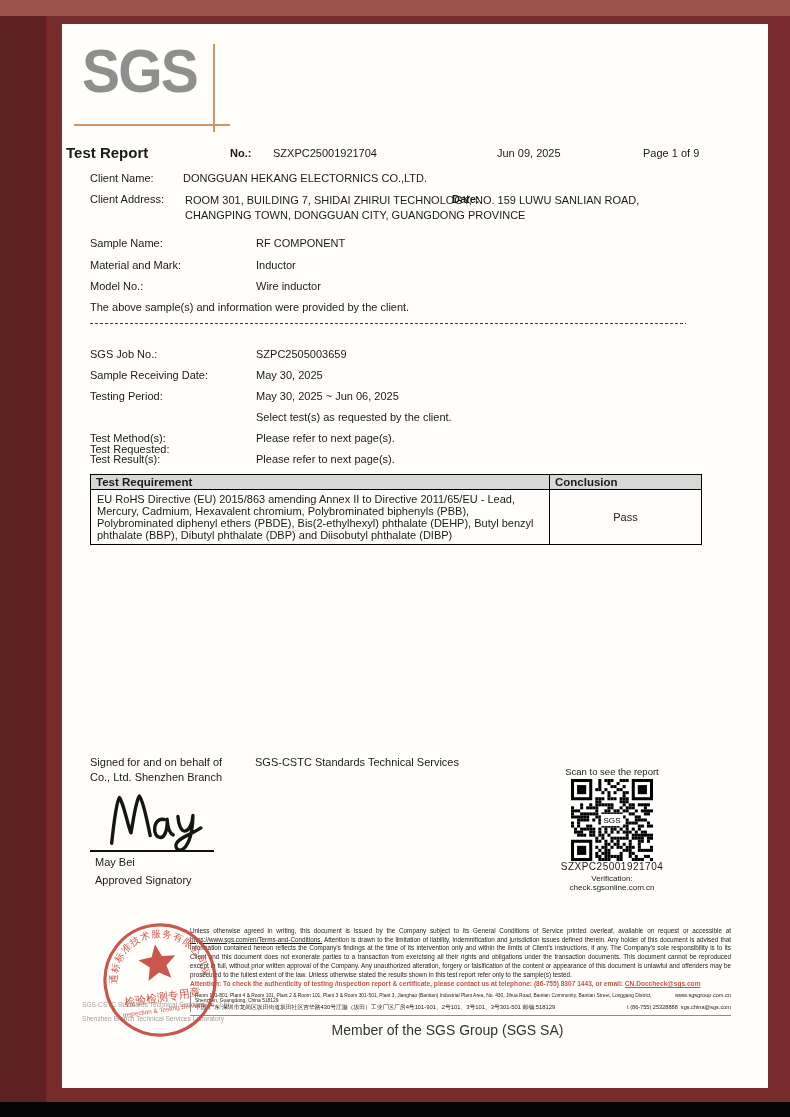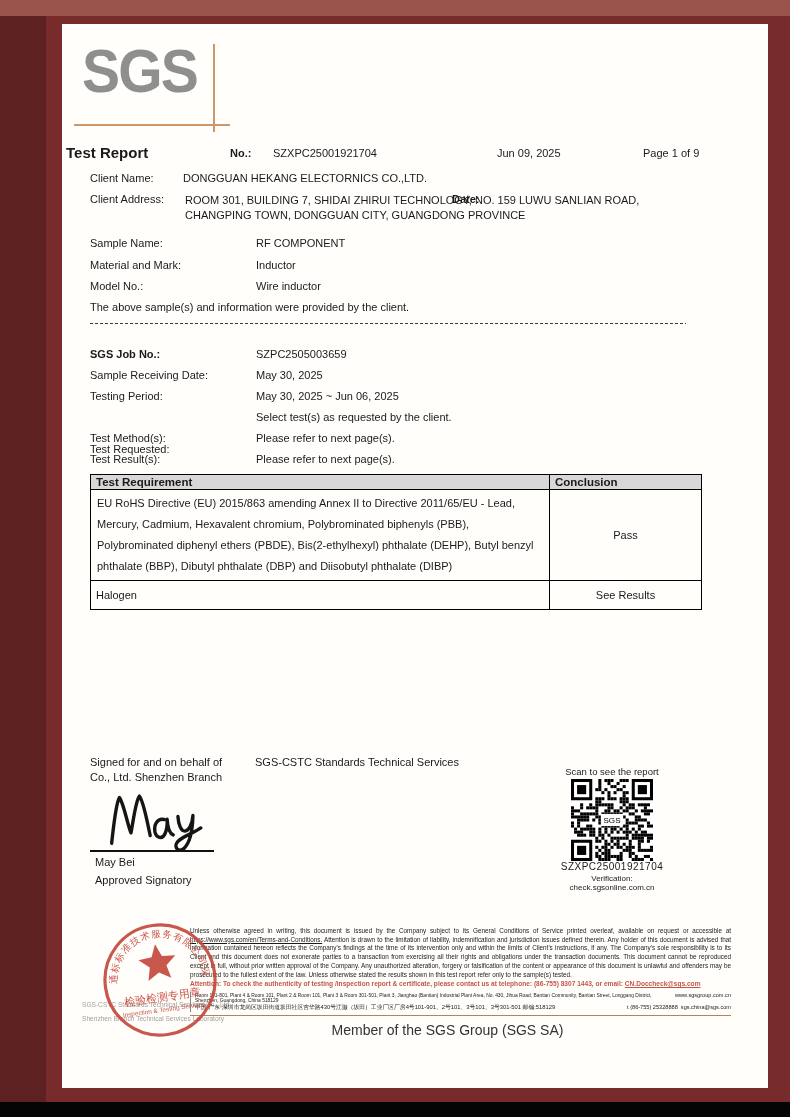--- a/index.html
+++ b/index.html
@@ -82,21 +82,21 @@
 
     <div class="lbl" style="top:213px;">Sample Name:</div>
     <div class="val" style="left:194px;top:213px;">RF COMPONENT</div>
     <div class="lbl" style="top:235px;">Material and Mark:</div>
     <div class="val" style="left:194px;top:235px;">Inductor</div>
     <div class="lbl" style="top:256px;">Model No.:</div>
     <div class="val" style="left:194px;top:256px;">Wire inductor</div>
     <div class="lbl" style="top:277px;">The above sample(s) and information were provided by the client.</div>
     <div class="dashes" style="top:299px;"></div>
 
-    <div class="lbl" style="top:324px;font-weight:bold;">SGS Job No.:</div>
+    <div class="lbl" style="top:324px;">SGS Job No.:</div>
     <div class="val" style="left:194px;top:324px;">SZPC2505003659</div>
     <div class="lbl" style="top:345px;">Sample Receiving Date:</div>
     <div class="val" style="left:194px;top:345px;">May 30, 2025</div>
     <div class="lbl" style="top:366px;">Testing Period:</div>
     <div class="val" style="left:194px;top:366px;">May 30, 2025 ~ Jun 06, 2025</div>
     <div class="lbl" style="top:387px;margin-top:32px;">Test Requested:</div>
     <div class="val" style="left:194px;top:387px;">Select test(s) as requested by the client.</div>
     <div class="lbl" style="top:408px;">Test Method(s):</div>
     <div class="val" style="left:194px;top:408px;">Please refer to next page(s).</div>
     <div class="lbl" style="top:429px;">Test Result(s):</div>
@@ -106,26 +106,22 @@
       <colgroup>
           <col style="width:459px">
           <col style="width:152px">
         </colgroup>
       <tbody>
           <tr>
         <th>Test Requirement</th>
         <th class="conc">Conclusion</th>
       </tr>
       <tr>
-        <td style="line-height:21px;padding:3px 6px;">EU RoHS Directive (EU) 2015/863 amending Annex II to Directive 2011/65/EU - Lead, Mercury, Cadmium, Hexavalent chromium, Polybrominated biphenyls (PBB), Polybrominated diphenyl ethers (PBDE), Bis(2-ethylhexyl) phthalate (DEHP), Butyl benzyl phthalate (BBP), Dibutyl phthalate (DBP) and Diisobutyl phthalate (DIBP)</td>
+        <td style="line-height:12px;padding:3px 6px;">EU RoHS Directive (EU) 2015/863 amending Annex II to Directive 2011/65/EU - Lead, Mercury, Cadmium, Hexavalent chromium, Polybrominated biphenyls (PBB), Polybrominated diphenyl ethers (PBDE), Bis(2-ethylhexyl) phthalate (DEHP), Butyl benzyl phthalate (BBP), Dibutyl phthalate (DBP) and Diisobutyl phthalate (DIBP)</td>
         <td class="conc">Pass</td>
-      </tr>
-      <tr>
-        <td style="height:24px;">Halogen</td>
-        <td class="conc">See Results</td>
       </tr>
     </tbody>
       </table>
 
     <div class="lbl" style="top:732px;">Signed for and on behalf of</div>
     <div class="val" style="left:193px;top:732px;">SGS-CSTC Standards Technical Services</div>
     <div class="lbl" style="top:747px;">Co., Ltd. Shenzhen Branch</div>
     <svg class="abs" style="left:40px;top:762px;" width="110" height="64" viewBox="0 0 110 64">
       <g fill="none" stroke="#151515" stroke-width="3.4" stroke-linecap="round" stroke-linejoin="round" transform="rotate(-4 55 32)">
         <path d="M8,54 C11,38 15,14 19,9 C23,16 25,36 28,45 C31,34 35,13 39,9 C43,15 45,36 47,49"></path>

